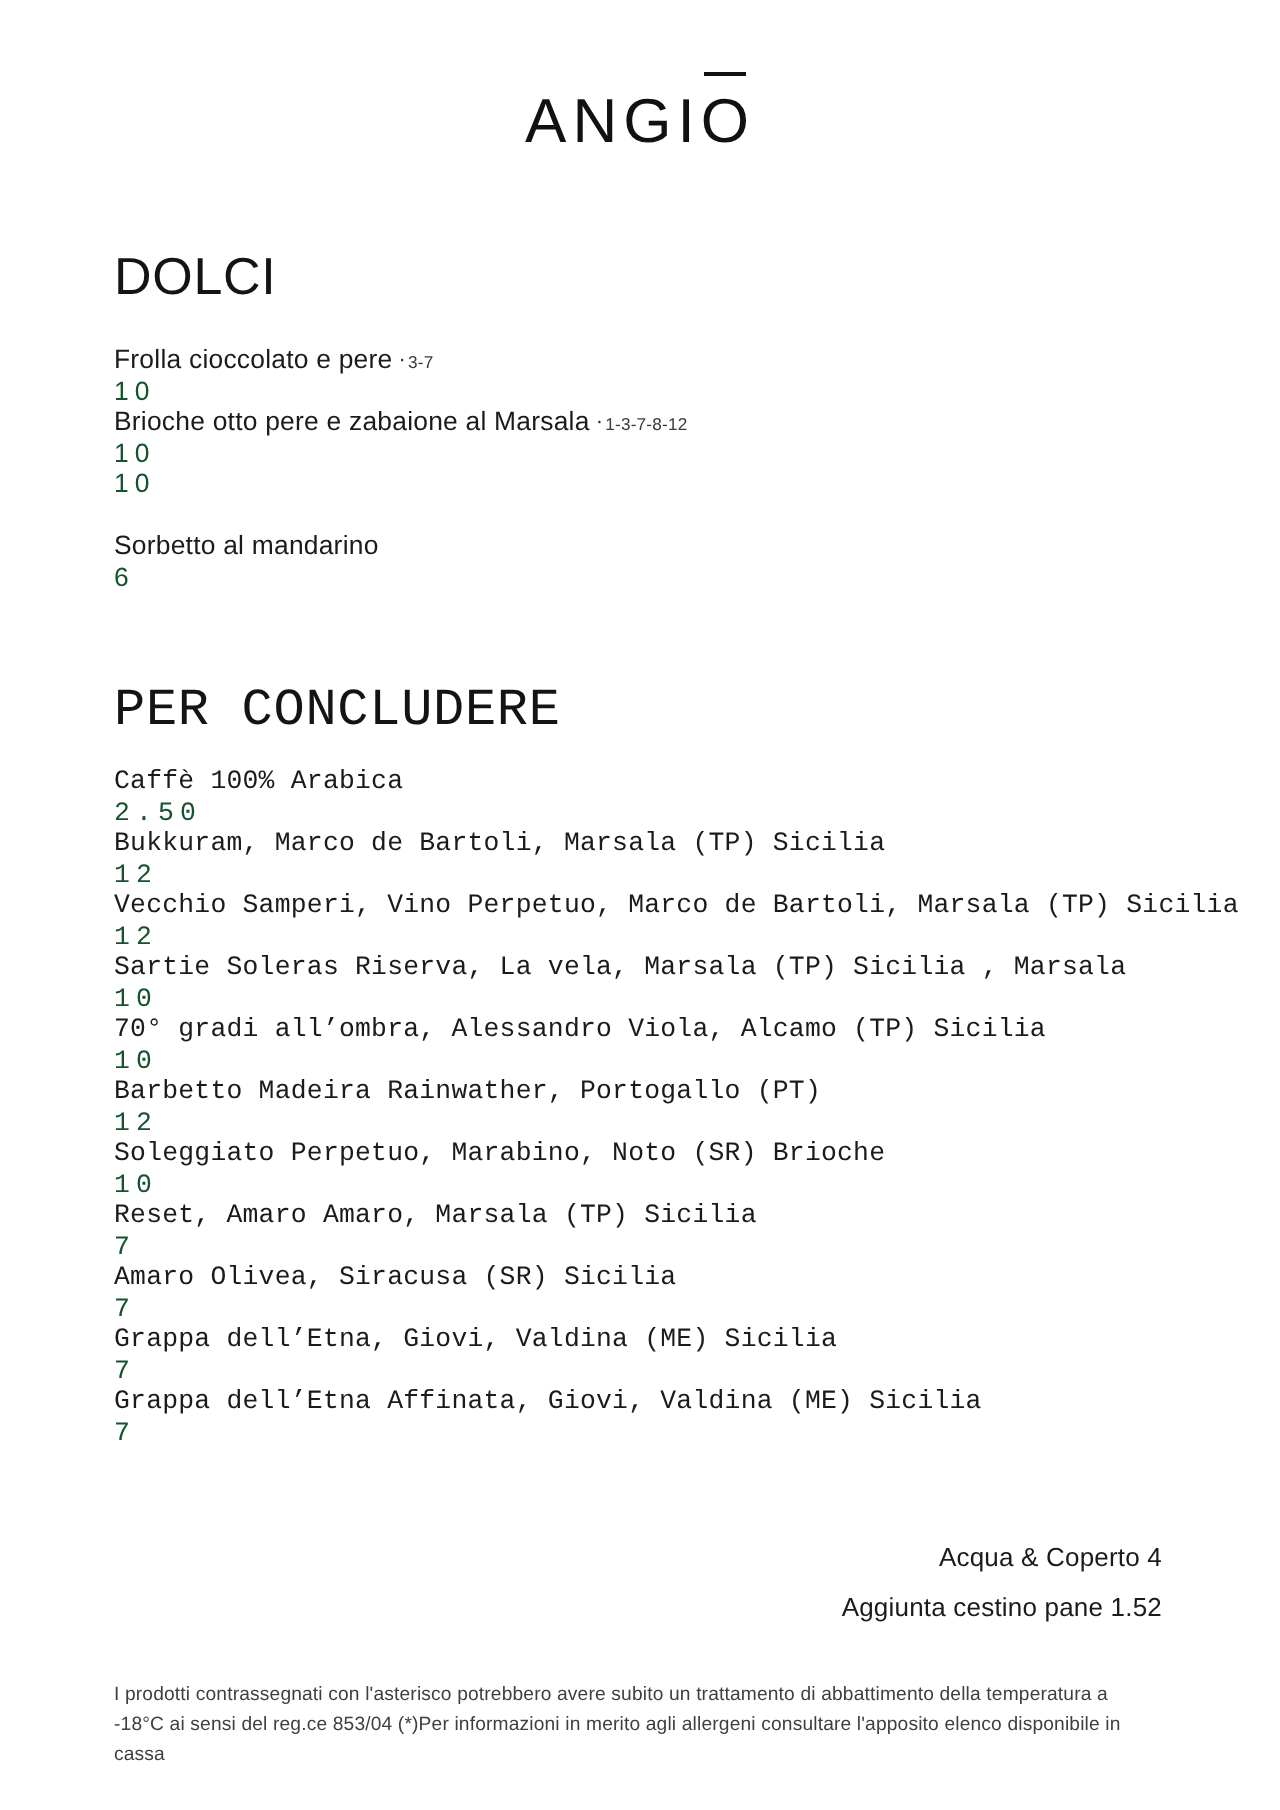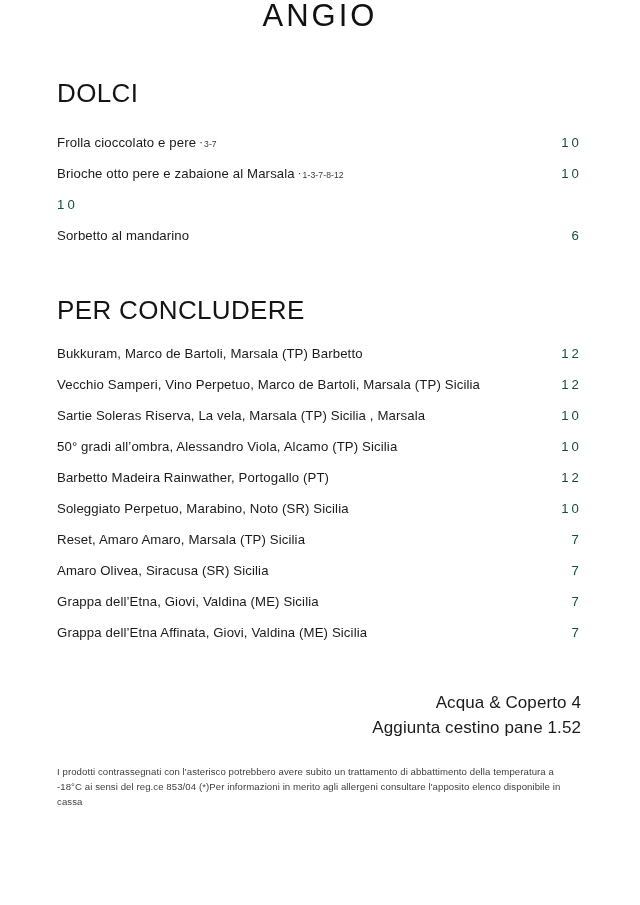--- a/index.html
+++ b/index.html
@@ -18,20 +18,21 @@
 
   .page {
     position: relative;
     width: 640px;
     height: 905px;
     padding: 0 57px;
   }
 
   
   .logo-wrap {
+    padding-top: 45px;
     text-align: center;
   }
 
   .logo {
     display: inline-block;
     font-size: 31px;
     letter-spacing: 3.0px;
     font-weight: 400;
     color: #111111;
     line-height: 1;
@@ -48,39 +49,40 @@
     left: 8%;
     width: 74%;
     height: 2px;
     background: #111111;
   }
 
   
   .section { }
 
   .section-dolci { margin-top: 48px; }
-  .section-concludere { margin-top: 45px; }
+  .section-concludere { margin-top: 45px; font-family: Liberation Mono, monospace; }
 
   .section-title {
     font-size: 26px;
     font-weight: 400;
     letter-spacing: 0.35px;
     color: #141414;
     line-height: 1.1;
   }
 
   .items {
     margin-top: 19px;
   }
 
   .item-row {
     display: flex;
-    align-items: center;
+    align-items: flex-start;
     justify-content: space-between;
     height: 31px;
+    flex-direction: column;
   }
 
   .item-name {
     font-size: 13.2px;
     font-weight: 400;
     letter-spacing: 0.12px;
     color: #1b1b1b;
     white-space: nowrap;
   }
 
@@ -111,21 +113,21 @@
   .section-concludere .items { margin-top: 14px; }
 
   
   .charges {
     margin-top: 42px;
     text-align: right;
     padding-right: 2px;
   }
 
   .charge-line {
-    font-size: 17px;
+    font-size: 13px;
     letter-spacing: 0.1px;
     color: #1b1b1b;
     line-height: 25px;
   }
 
   
   .disclaimer {
     margin-top: 24px;
     font-size: 9.6px;
     line-height: 15px;
@@ -168,48 +170,52 @@
         <div class="item-price">6</div>
       </div>
 
     </div>
   </div>
 
   <div class="section section-concludere">
     <div class="section-title">PER CONCLUDERE</div>
     <div class="items">
 
-
-      <div class="item-row">
-        <div class="item-name">Bukkuram, Marco de Bartoli, Marsala (TP) Barbetto</div>
+      <div class="item-row">
+        <div class="item-name">Caffè 100% Arabica</div>
+        <div class="item-price">2.50</div>
+      </div>
+
+      <div class="item-row">
+        <div class="item-name">Bukkuram, Marco de Bartoli, Marsala (TP) Sicilia</div>
         <div class="item-price">12</div>
       </div>
 
       <div class="item-row">
         <div class="item-name">Vecchio Samperi, Vino Perpetuo, Marco de Bartoli, Marsala (TP) Sicilia</div>
         <div class="item-price">12</div>
       </div>
 
       <div class="item-row">
         <div class="item-name">Sartie Soleras Riserva, La vela, Marsala (TP) Sicilia , Marsala</div>
         <div class="item-price">10</div>
       </div>
 
       <div class="item-row">
-        <div class="item-name">50° gradi all’ombra, Alessandro Viola, Alcamo (TP) Sicilia</div>
+        <div class="item-name">70° gradi all’ombra, Alessandro Viola, Alcamo (TP) Sicilia</div>
         <div class="item-price">10</div>
       </div>
 
       <div class="item-row">
         <div class="item-name">Barbetto Madeira Rainwather, Portogallo (PT)</div>
         <div class="item-price">12</div>
       </div>
 
       <div class="item-row">
-        <div class="item-name">Soleggiato Perpetuo, Marabino, Noto (SR) Sicilia</div>
+        <div class="item-name">Soleggiato Perpetuo, Marabino, Noto (SR) Brioche</div>
         <div class="item-price">10</div>
       </div>
 
       <div class="item-row">
         <div class="item-name">Reset, Amaro Amaro, Marsala (TP) Sicilia</div>
         <div class="item-price">7</div>
       </div>
 
       <div class="item-row">
         <div class="item-name">Amaro Olivea, Siracusa (SR) Sicilia</div>

